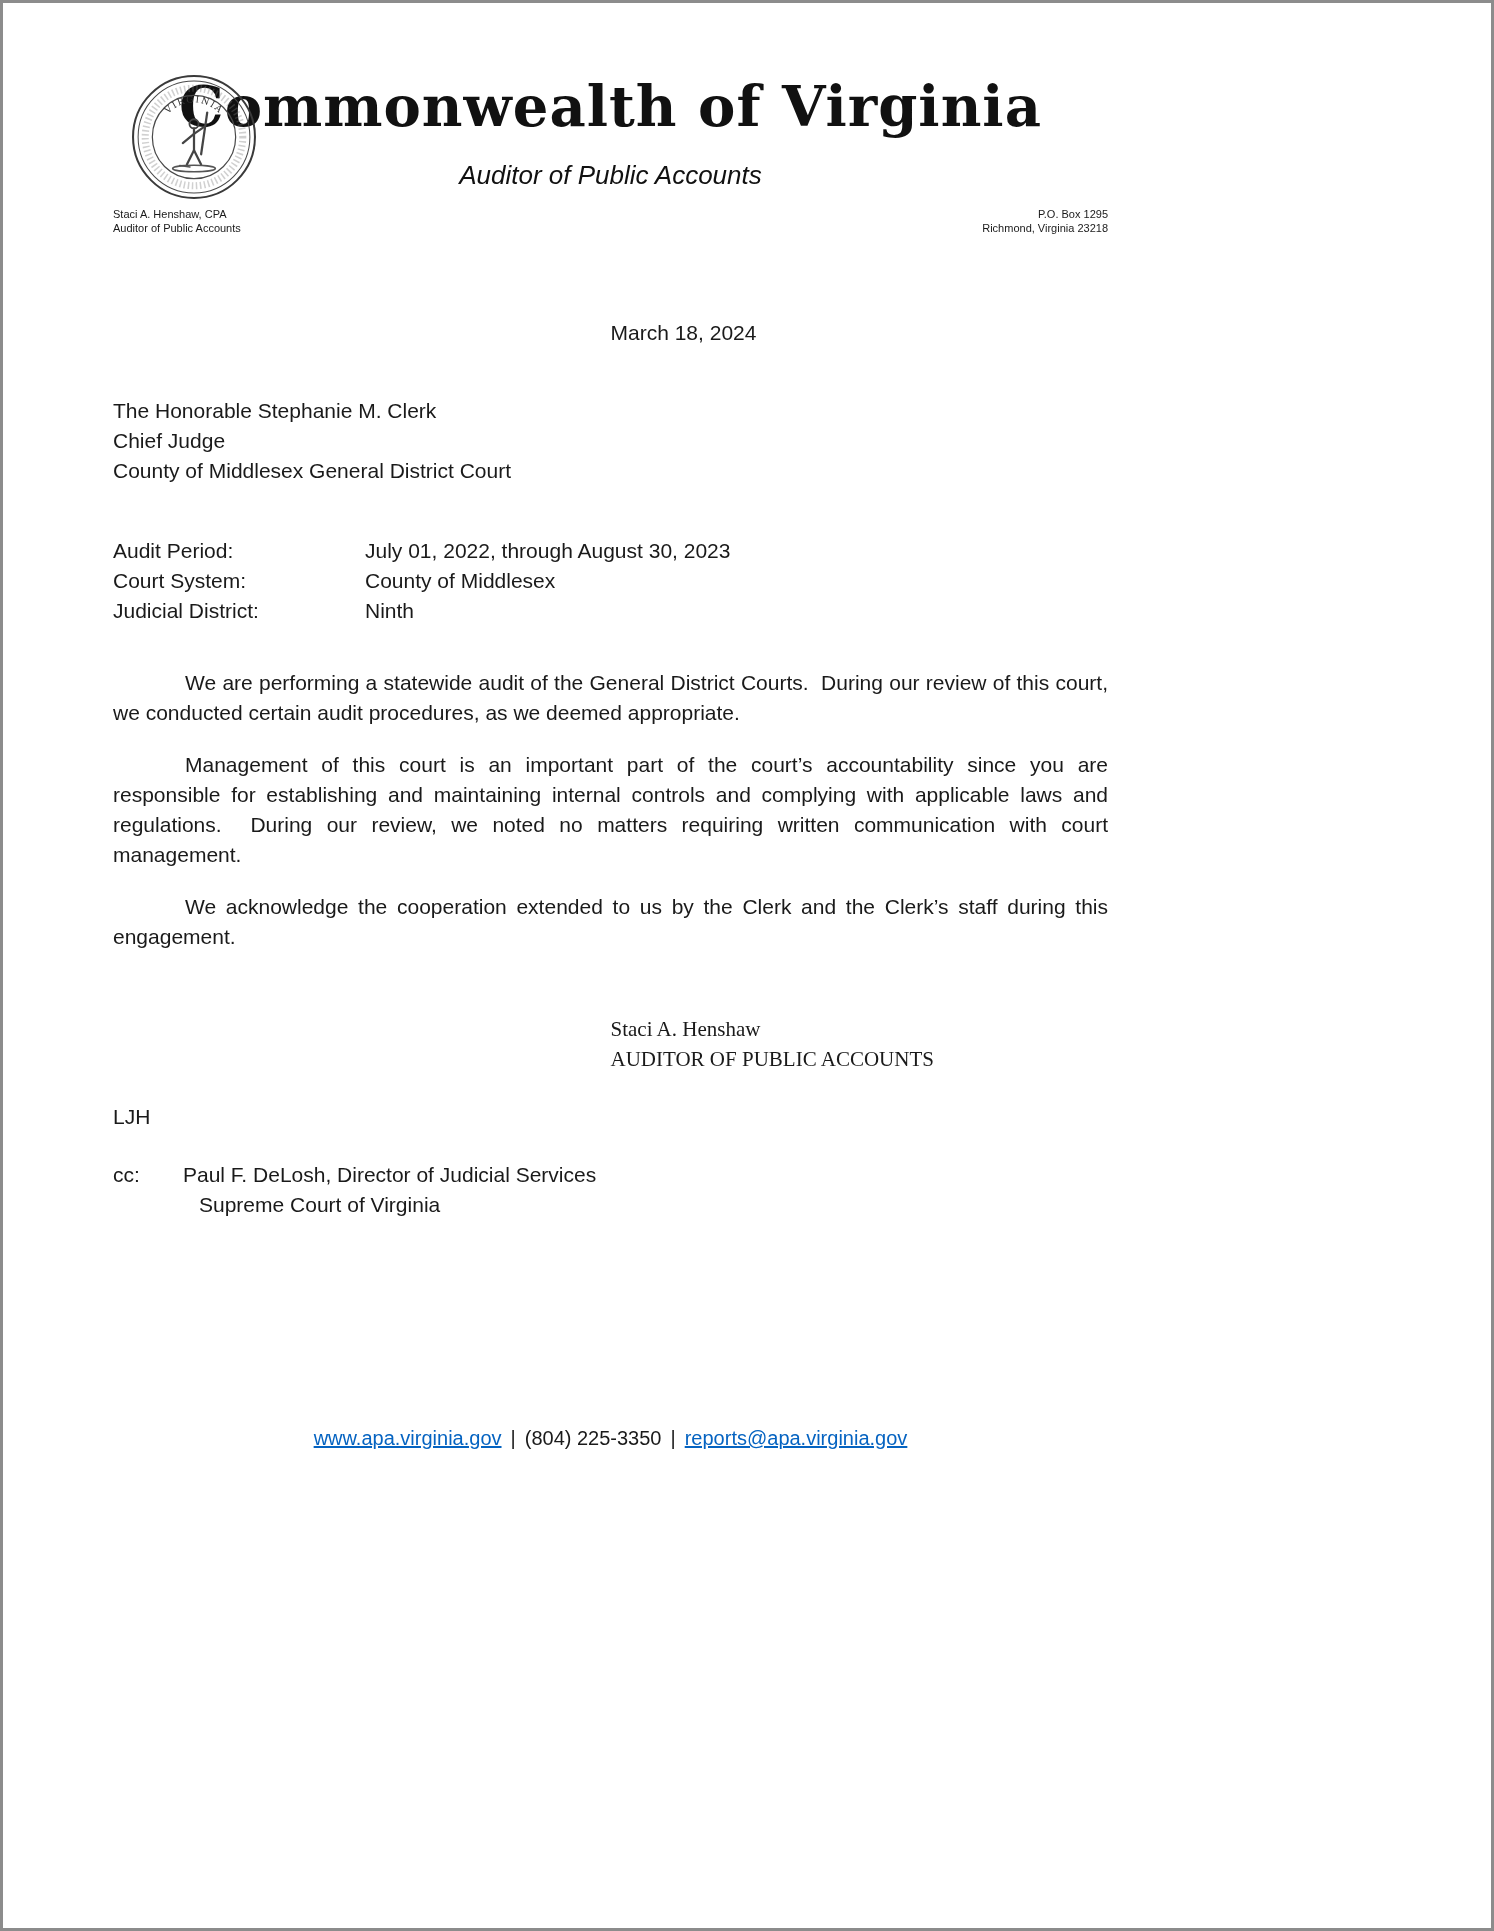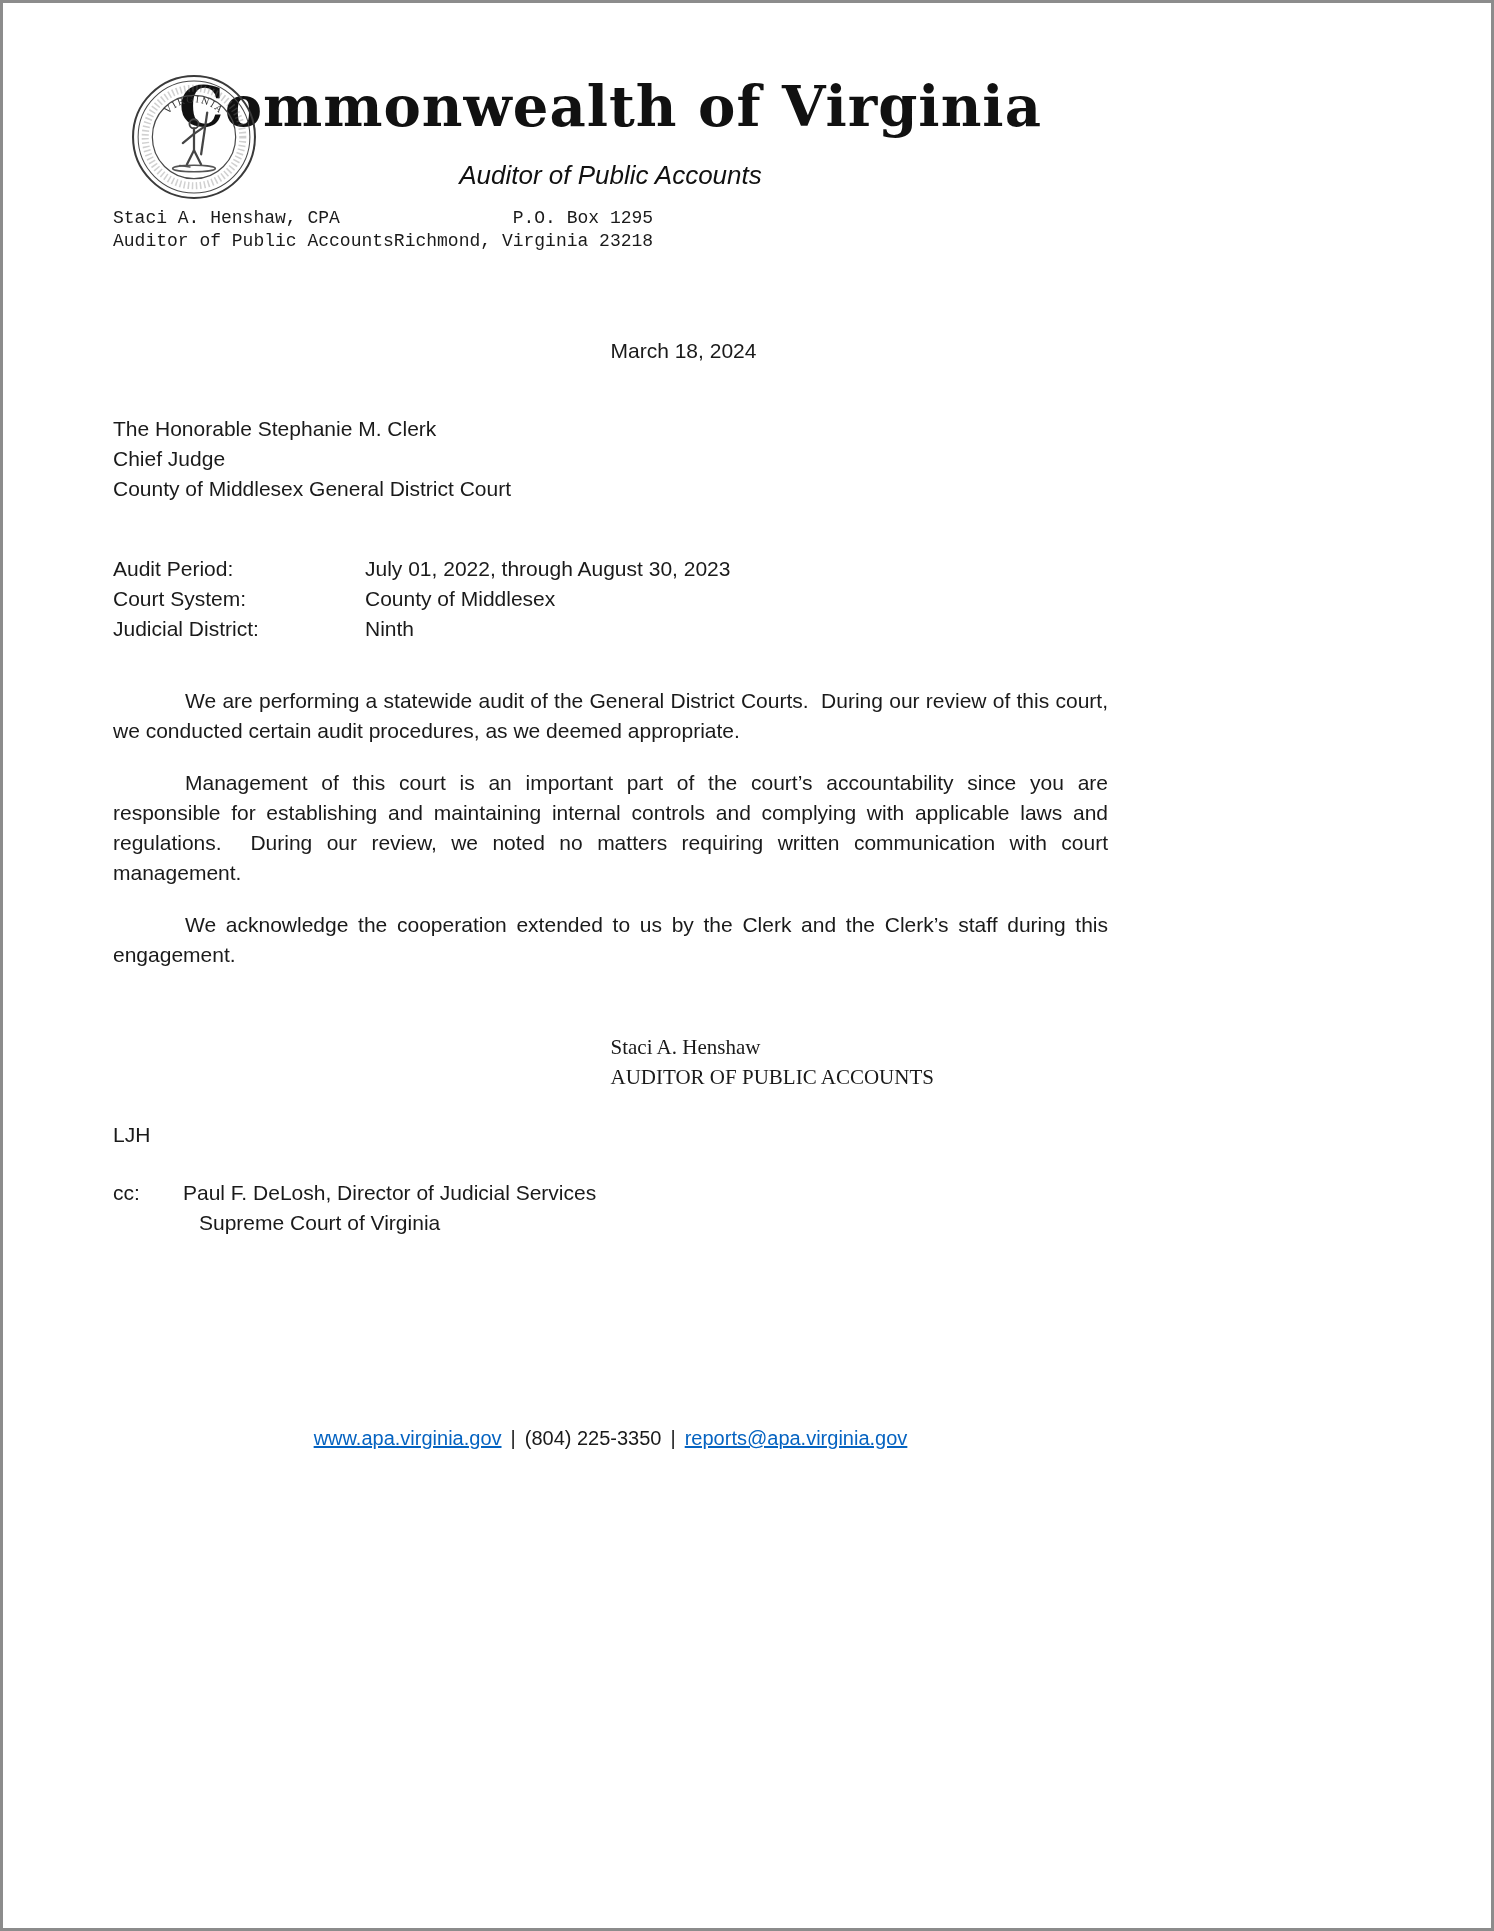--- a/index.html
+++ b/index.html
@@ -43,23 +43,23 @@
   }
   .masthead .subtitle {
     margin-top: 22px;
     font-style: italic;
     font-size: 26px;
     color: #111;
   }
   .contact-row {
     margin-top: 16px;
     display: flex;
-    font-size: 18px;
+    justify-content: space-between;
+    font-size: 11px;
     line-height: 1.3;
-    font-family: Liberation Mono, monospace;
   }
   .contact-right { text-align: right; }
 
   
   .date-line { margin-top: 55px; font-size: 21px; line-height: 30px; }
   .date-line > span { margin-left: 50%; display: inline-block; margin-top: 28px; }
 
   .recipient { margin-top: 48px; font-size: 21px; line-height: 30px; }
 
   .audit-info { margin-top: 50px; font-size: 21px; line-height: 30px; }

